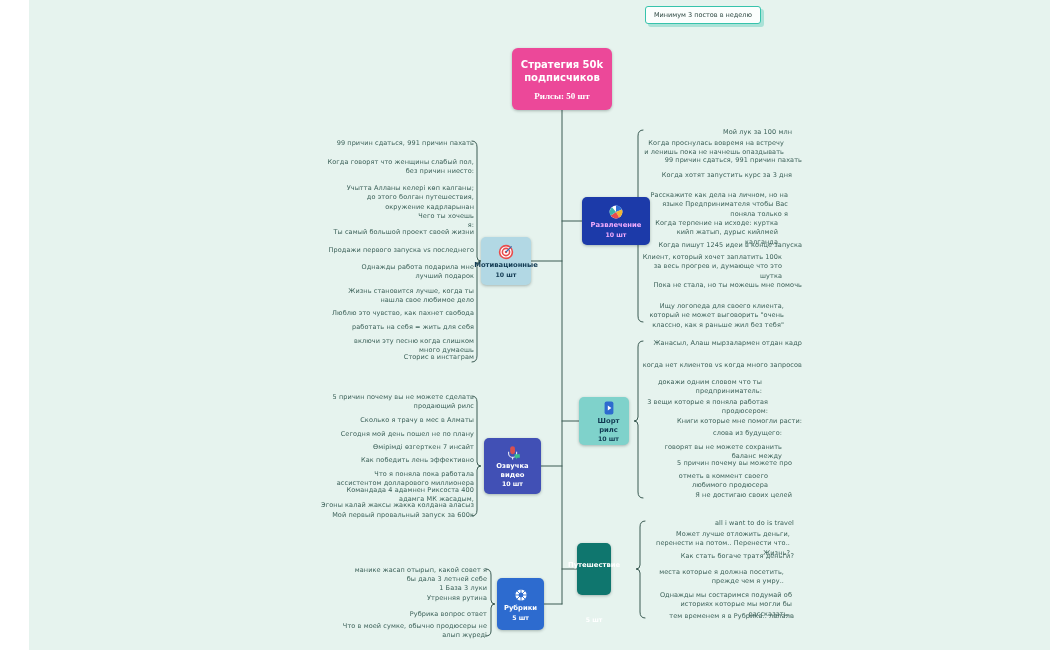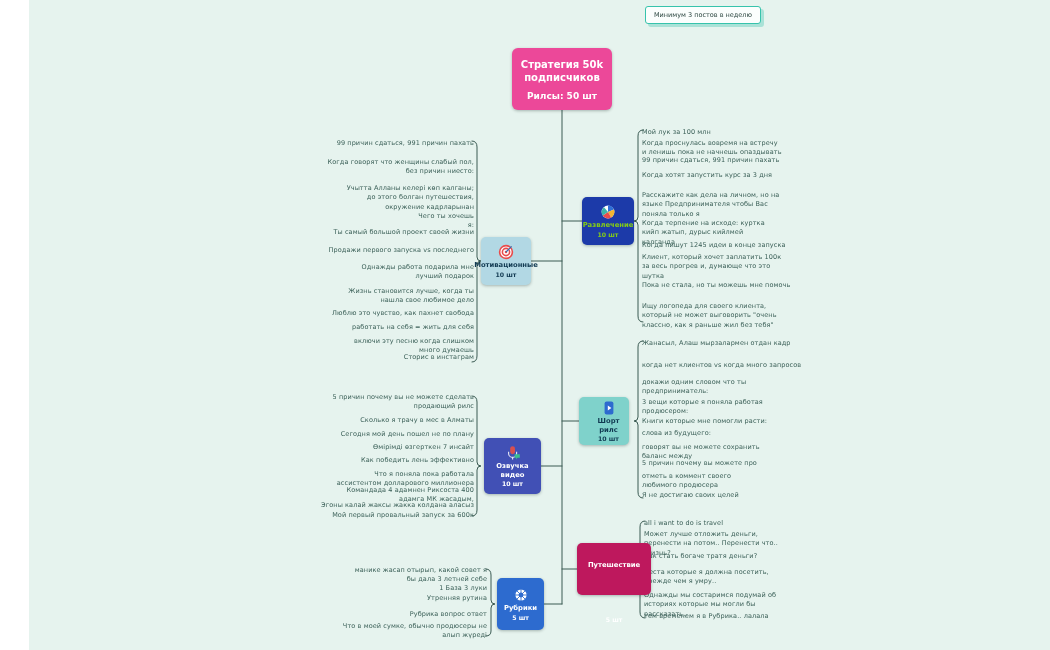--- a/index.html
+++ b/index.html
@@ -1,32 +1,32 @@
 <!DOCTYPE html>
 <html><head>
 <meta charset="utf-8">
 <style>
   html,body{margin:0;padding:0;}
   body{font-family:"DejaVu Sans","Liberation Sans",sans-serif;}
   .canvas{position:relative;width:1050px;height:650px;background:#e6f3ee;overflow:hidden;margin-left:29px;}
   .wires{position:absolute;left:0;top:0;z-index:0;}
-  .leaf{position:absolute;z-index:1;font-size:6.5px;line-height:1.45;color:#3a5f57;letter-spacing:.1px;}
+  .leaf{position:absolute;z-index:1;font-size:6.5px;line-height:1.45;color:#3a5f57;letter-spacing:.1px;text-align:right;}
   .leaf.r{text-align:right;}
   .node{position:absolute;z-index:2;border-radius:5px;display:flex;flex-direction:column;align-items:center;justify-content:center;gap:1px;padding:3px;box-shadow:0 1px 3px rgba(20,40,35,.3);cursor:pointer;box-sizing:border-box;}
   .node .lbl{font-weight:bold;font-size:6.8px;text-align:center;line-height:1.25;}
   .node .cnt{font-weight:bold;font-size:6.2px;text-align:center;}
   .node .nicon{width:16px;height:16px;display:block;}
   .root-node{left:483px;top:48px;width:100px;height:62px;background:#ec4899;color:#fff;border-radius:6px;}
   .root-node .t1{font-weight:bold;font-size:10px;text-align:center;line-height:1.3;}
-  .root-node .t2{font-weight:bold;font-size:9px;text-align:right;margin-top:6px;}
-  .n-entertainment{left:553px;top:197px;width:52px;height:48px;background:#1c3aa9;color:#84cc16;}
+  .root-node .t2{font-weight:bold;font-size:9px;text-align:right;margin-top:6px;font-family:Liberation Serif, serif;}
+  .n-entertainment{left:553px;top:197px;width:68px;height:48px;background:#1c3aa9;color:#f0abfc;}
   .n-motivational{left:452px;top:237px;width:50px;height:48px;background:#b2d8e4;color:#123a52;}
   .n-shorts{left:550px;top:397px;width:50px;height:48px;background:#7fd2cb;color:#123a52;padding-left:12px;}
   .n-voiceover{left:455px;top:438px;width:57px;height:56px;background:#4150b5;color:#fff;}
-  .n-travel{left:548px;top:543px;width:74px;height:52px;background:#be185d;color:#fff;gap:46px;}
+  .n-travel{left:548px;top:543px;width:34px;height:52px;background:#0f766e;color:#fff;gap:46px;}
   .n-rubrics{left:468px;top:578px;width:47px;height:52px;background:#2d6bcf;color:#fff;}
   .note{position:absolute;z-index:2;left:616px;top:6px;padding:4px 8px;background:#fbfefd;border:1.5px solid #37c3ac;border-radius:3px;font-size:6.5px;color:#28433d;box-shadow:3px 3px 0 rgba(55,195,172,.35);cursor:pointer;}
 </style>
 </head>
 <body>
 
 <div class="canvas">
 
   <svg class="wires" width="1050" height="650">
     <g stroke="#3a5a52" stroke-width="1" fill="none" stroke-linecap="round">

